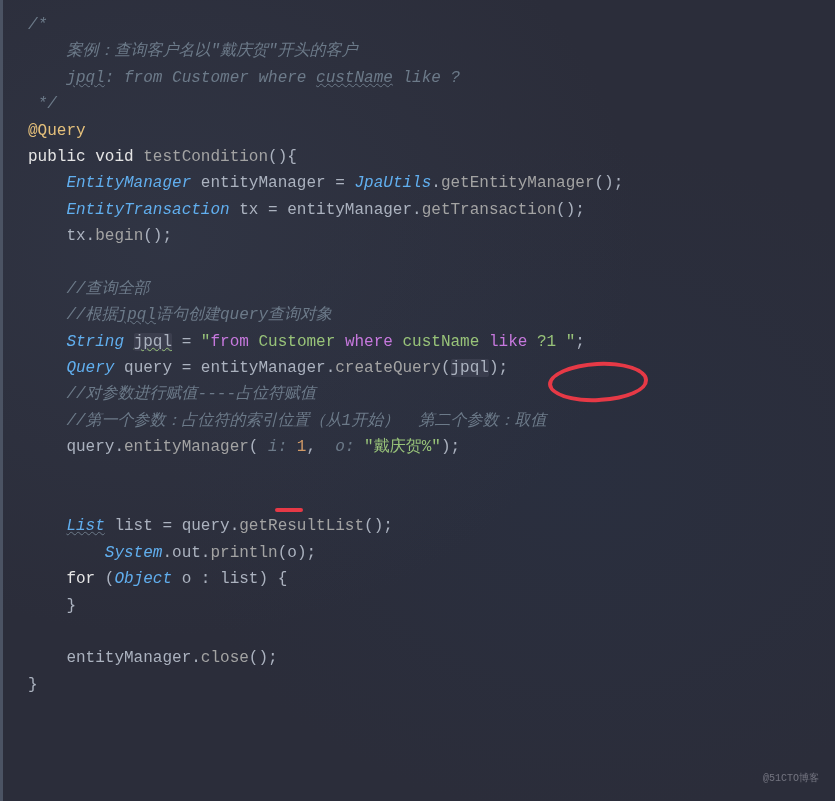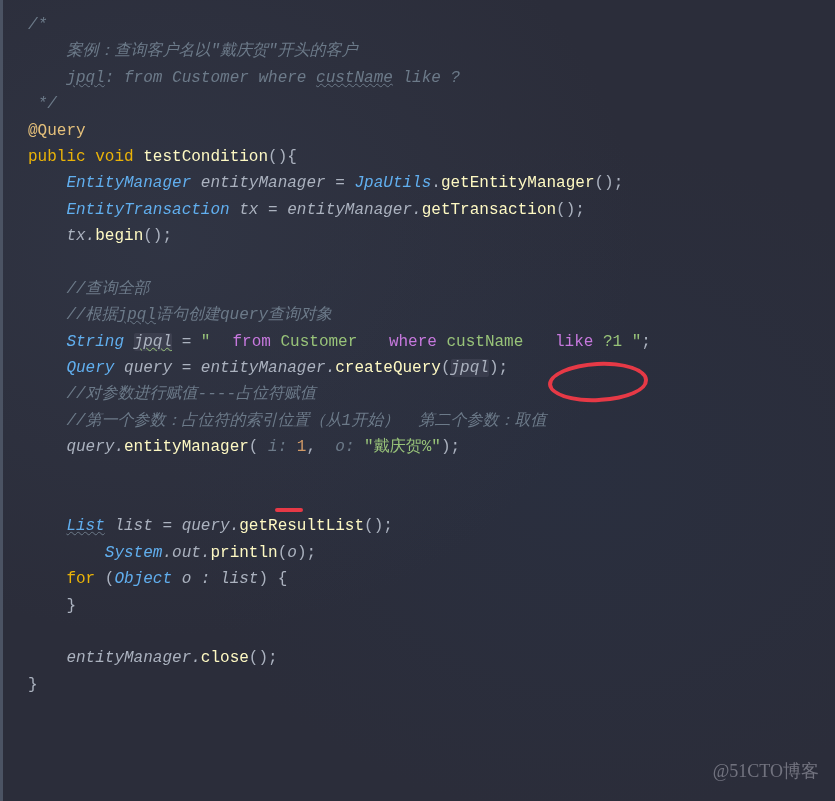--- a/index.html
+++ b/index.html
@@ -20,29 +20,29 @@
       height: 801px;
       overflow: hidden;
       position: relative;
       padding: 12px 20px 12px 28px;
     }
     .line {
       white-space: pre;
       position: relative;
     }
     .comment { color: #6c7a89; font-style: italic; }
-    .keyword { color: #eab308; text-align: right; }
+    .keyword { color: #e5e5e5; text-align: right; }
     .annotation { color: #e5c07b; }
     .var-type { color: #61afef; font-style: italic; margin-top: 23px; }
-    .method-yellow { color: #fef9c3; }
+    .method-yellow { color: #a3a3a3; }
     .string { color: #98c379; }
-    .string-kw { color: #c678dd; margin-left: 22px; }
+    .string-kw { color: #c678dd; }
     .number { color: #d19a66; }
     .punct { color: #abb2bf; }
-    .ident { color: #abb2bf; font-style: italic; }
+    .ident { color: #abb2bf; }
     .param-hint { color: #6c7a89; font-style: italic; }
     .squiggle {
       text-decoration: underline wavy #6c7a89;
       text-decoration-thickness: 1px;
     }
     .squiggle-g {
       text-decoration: underline wavy #98c379;
       text-decoration-thickness: 1px;
     }
     .highlight-var {
@@ -69,22 +69,22 @@
       height: 4px;
       background: #e63946;
       border-radius: 2px;
       pointer-events: none;
     }
     .watermark {
       position: absolute;
       bottom: 14px;
       right: 16px;
       color: rgba(200, 200, 210, 0.45);
-      font-size: 18px;
-      font-family: Liberation Serif, serif;
+      font-size: 10px;
+      font-family: Liberation Mono, monospace;
     }
   </style>
 </head>
 <body>
 
 <div class="gutter-bar"></div>
 
 <div>
 <div class="line comment">/*</div>
 <div class="line comment">    案例：查询客户名以"戴庆贺"开头的客户</div>

